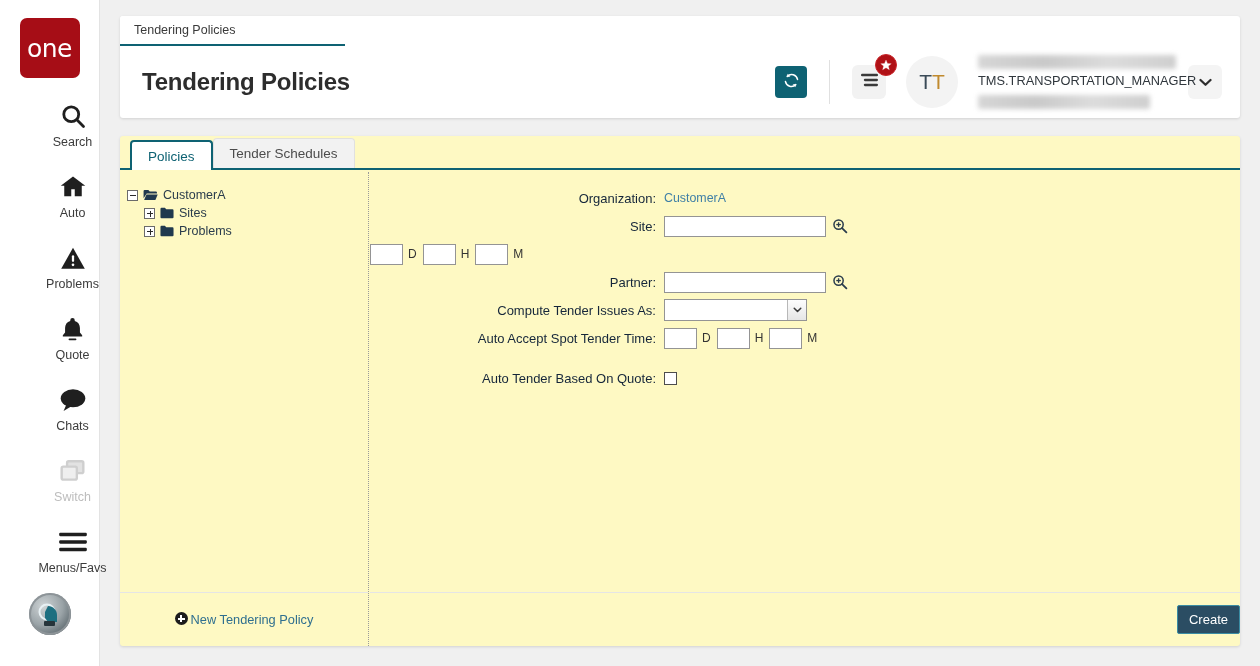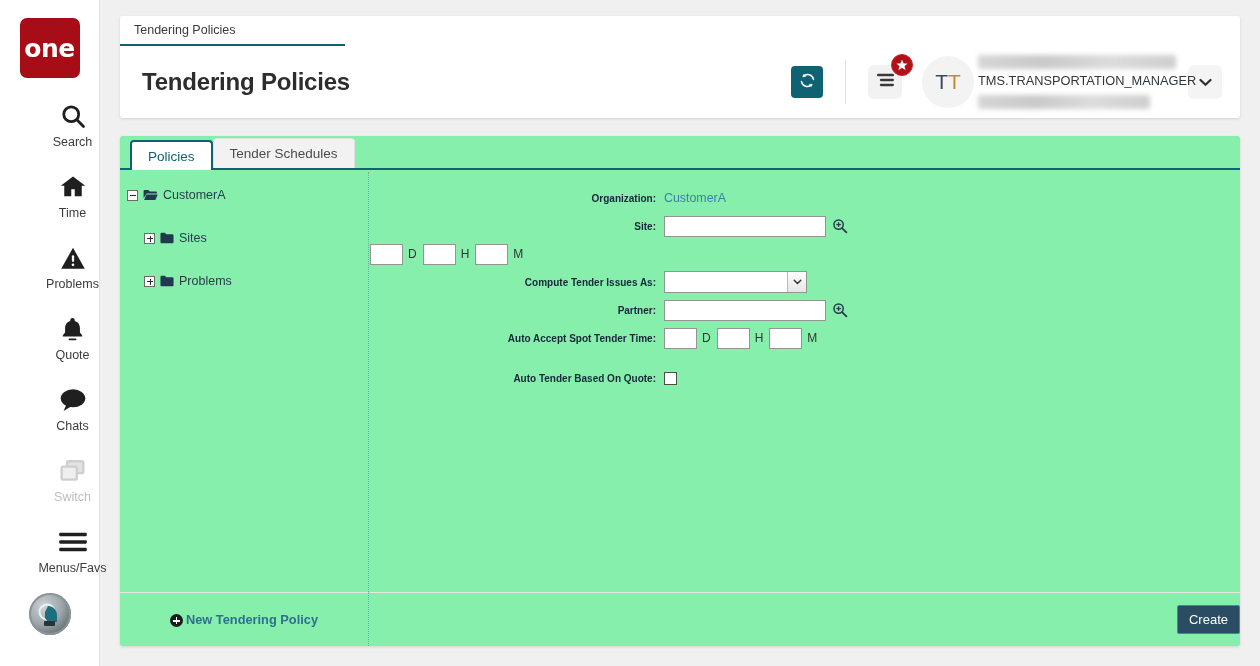--- a/index.html
+++ b/index.html
@@ -25,21 +25,21 @@
     background: #ffffff;
     display: flex; flex-direction: column; align-items: center;
     border-right: 1px solid #e3e3e3;
     z-index: 5;
   }
   .logo {
     width: 60px; height: 60px; margin-top: 18px;
     background: #a60d16;
     border-radius: 7px;
     display: flex; align-items: center; justify-content: center;
-    color: #fff; font-size: 25px; font-weight: 700;
+    color: #fff; font-size: 25px; font-weight: 400;
     letter-spacing: -0.5px;
     font-family: "DejaVu Sans", sans-serif;
   }
   .rail-item {
     width: 100px;
     margin-top: 21px;
     display: flex; flex-direction: column; align-items: center;
     cursor: pointer;
     user-select: none;
     margin-left: 46px;
@@ -113,21 +113,21 @@
   }
   .avatar {
     width: 52px; height: 52px; border-radius: 50%;
     background: #f3f3f3;
     display:flex; align-items:center; justify-content:center;
     font-size: 21px; margin-left: 20px;
     cursor: pointer;
   }
   .avatar .t1 { color:#3a4a57; } .avatar .t2 { color:#c08a2e; }
   .userblock {
-    position: relative; margin-left: 4px; width: 200px; height: 54px;
+    position: relative; margin-left: 20px; width: 200px; height: 54px;
   }
   .redact {
     position: absolute; left: 0; height: 14px; border-radius: 2px;
     background: linear-gradient(90deg,#d6d6d6,#c9c9c9,#dcdcdc,#cfcfcf);
     filter: blur(2.5px);
   }
   .redact.r1 { top: 0; width: 198px; }
   .redact.r2 { bottom: 0; width: 172px; }
   .username {
     position: absolute; top: 18px; left: 0;
@@ -136,21 +136,21 @@
   .caret-btn {
     width: 34px; height: 34px; border-radius: 6px; background: #f4f4f4;
     display:flex; align-items:center; justify-content:center;
     margin-left: 10px; margin-right: 18px; cursor: pointer;
   }
 
   
   .maincard {
     position: absolute; left: 120px; top: 136px;
     width: 1120px; height: 510px;
-    background: #86efac;
+    background: #fef9c3;
     border-radius: 3px;
     box-shadow: 0 1px 3px rgba(0,0,0,0.13);
   }
   .tabstrip {
     position: absolute; left: 0; top: 0; right: 0; height: 34px;
     display: flex; align-items: flex-end;
     border-bottom: 2px solid #0e6273;
     padding-left: 10px;
   }
   .tab {
@@ -173,64 +173,64 @@
   .treepanel {
     position: absolute; left: 0; top: 36px; width: 249px; bottom: 0;
     border-right: 1px dotted #9a9a9a;
   }
   .tree { padding: 14px 0 0 7px; }
   .tnode {
     display: flex; align-items: center; height: 18px;
     font-size: 12.5px; color: #2a3c4c;
     cursor: pointer; user-select: none;
   }
-  .tnode.child { padding-left: 17px; margin-top: 25px; }
+  .tnode.child { padding-left: 17px; }
   .expander {
     width: 11px; height: 11px; margin-right: 5px;
     border: 1px solid #6b6b6b; background: #fff;
     position: relative; flex: none;
   }
   .expander::before {
     content:''; position:absolute; left:2px; top:4.5px;
     width:6px; height:1px; background:#2a2a2a;
   }
   .expander.plus::after {
     content:''; position:absolute; left:4.5px; top:2px;
     width:1px; height:6px; background:#2a2a2a;
   }
   .tree-icon { margin-right: 5px; display:flex; align-items:center; flex:none; }
   .tree-footer {
     position: absolute; left: 0; right: 0; bottom: 0; height: 54px;
     border-top: 1px solid #e5e5e5;
     display: flex; align-items: center; justify-content: center;
   }
   .newlink {
-    display: flex; align-items: flex-end; gap: 3px;
-    font-size: 12.8px; color: #2f6f8f; cursor: pointer; font-weight: bold;
+    display: flex; align-items: flex-start; gap: 3px;
+    font-size: 12.8px; color: #2f6f8f; cursor: pointer;
   }
   .plusdot {
     width: 13px; height: 13px; border-radius: 50%; background: #1c1c1c;
     position: relative; flex: none;
   }
   .plusdot::before { content:''; position:absolute; left:3px; top:6px; width:7px; height:1.6px; background:#fff; }
   .plusdot::after  { content:''; position:absolute; left:5.7px; top:3.3px; width:1.6px; height:6.4px; background:#fff; }
 
   
   .formpanel {
     position: absolute; left: 250px; top: 36px; right: 0; bottom: 0;
   }
   .formrows { padding-top: 15px; }
   .frow {
     display: flex; align-items: center;
     margin-bottom: 6px;
     min-height: 22px;
   }
   .flabel {
     width: 294px; text-align: right; padding-right: 8px;
-    font-size: 10px; font-weight: 700; color: #15263a;
+    font-size: 13px; font-weight: 400; color: #15263a;
     white-space: nowrap;
   }
   .fctl { display: flex; align-items: center; }
   .inp {
     height: 21px; border: 1px solid #949494; background: #fff;
     font-size: 12px; padding: 0 3px;
     font-family: "Liberation Sans", sans-serif;
     color: #222; outline: none;
   }
   .inp.wide { width: 162px; }
@@ -286,21 +286,21 @@
       </span>
       <span class="lbl">Search</span>
     </div>
 
     <div class="rail-item">
       <span class="ico">
         <svg width="30" height="28" viewBox="0 0 24 24" fill="#1f1f1f">
           <path d="M12 3 1.5 11h3v9h6v-6h3v6h6v-9h3z"></path>
         </svg>
       </span>
-      <span class="lbl">Time</span>
+      <span class="lbl">Auto</span>
     </div>
 
     <div class="rail-item">
       <span class="ico">
         <svg width="28" height="27" viewBox="0 0 24 24" fill="#1f1f1f">
           <path d="M12 2.5 1.5 21h21z"></path>
           <rect x="11" y="9" width="2" height="6" fill="#fff" rx="1"></rect>
           <circle cx="12" cy="17.6" r="1.2" fill="#fff"></circle>
         </svg>
       </span>
@@ -498,55 +498,55 @@
         </div>
 
         <div class="frow">
           <div class="fctl">
             <input class="inp small" type="text" value="" style="">
             <span class="unit">D</span>
             <input class="inp small" type="text" value="" style="">
             <span class="unit">H</span>
             <input class="inp small" type="text" value="" style="">
             <span class="unit">M</span>
+          </div>
+        </div>
+
+        <div class="frow">
+          <div class="flabel">Partner:</div>
+          <div class="fctl">
+            <input class="inp wide" type="text" value="" style="">
+            <span class="mag">
+              <svg width="16" height="16" viewBox="0 0 18 18" fill="none" stroke="#2a3c4c" stroke-width="1.7">
+                <circle cx="7.4" cy="7.4" r="5.2"></circle>
+                <line x1="11.3" y1="11.3" x2="16.2" y2="16.2" stroke-linecap="round" stroke-width="2"></line>
+                <line x1="4.8" y1="7.4" x2="10" y2="7.4" stroke-width="1.5"></line>
+                <line x1="7.4" y1="4.8" x2="7.4" y2="10" stroke-width="1.5"></line>
+              </svg>
+            </span>
           </div>
         </div>
 
         <div class="frow">
           <div class="flabel">Compute Tender Issues As:</div>
           <div class="fctl">
             <span class="selwrap">
               <select class="sel">
                 <option></option>
               </select>
               <span class="selarrow">
                 <svg width="9" height="6" viewBox="0 0 10 7" fill="none" stroke="#3a3a3a" stroke-width="1.8" stroke-linecap="round" stroke-linejoin="round">
                   <polyline points="1.2,1.4 5,5.2 8.8,1.4"></polyline>
                 </svg>
               </span>
             </span>
           </div>
         </div>
 
         <div class="frow">
-          <div class="flabel">Partner:</div>
-          <div class="fctl">
-            <input class="inp wide" type="text" value="" style="">
-            <span class="mag">
-              <svg width="16" height="16" viewBox="0 0 18 18" fill="none" stroke="#2a3c4c" stroke-width="1.7">
-                <circle cx="7.4" cy="7.4" r="5.2"></circle>
-                <line x1="11.3" y1="11.3" x2="16.2" y2="16.2" stroke-linecap="round" stroke-width="2"></line>
-                <line x1="4.8" y1="7.4" x2="10" y2="7.4" stroke-width="1.5"></line>
-                <line x1="7.4" y1="4.8" x2="7.4" y2="10" stroke-width="1.5"></line>
-              </svg>
-            </span>
-          </div>
-        </div>
-
-        <div class="frow">
           <div class="flabel">Auto Accept Spot Tender Time:</div>
           <div class="fctl">
             <input class="inp small" type="text" value="" style="">
             <span class="unit">D</span>
             <input class="inp small" type="text" value="" style="">
             <span class="unit">H</span>
             <input class="inp small" type="text" value="" style="">
             <span class="unit">M</span>
           </div>
         </div>

